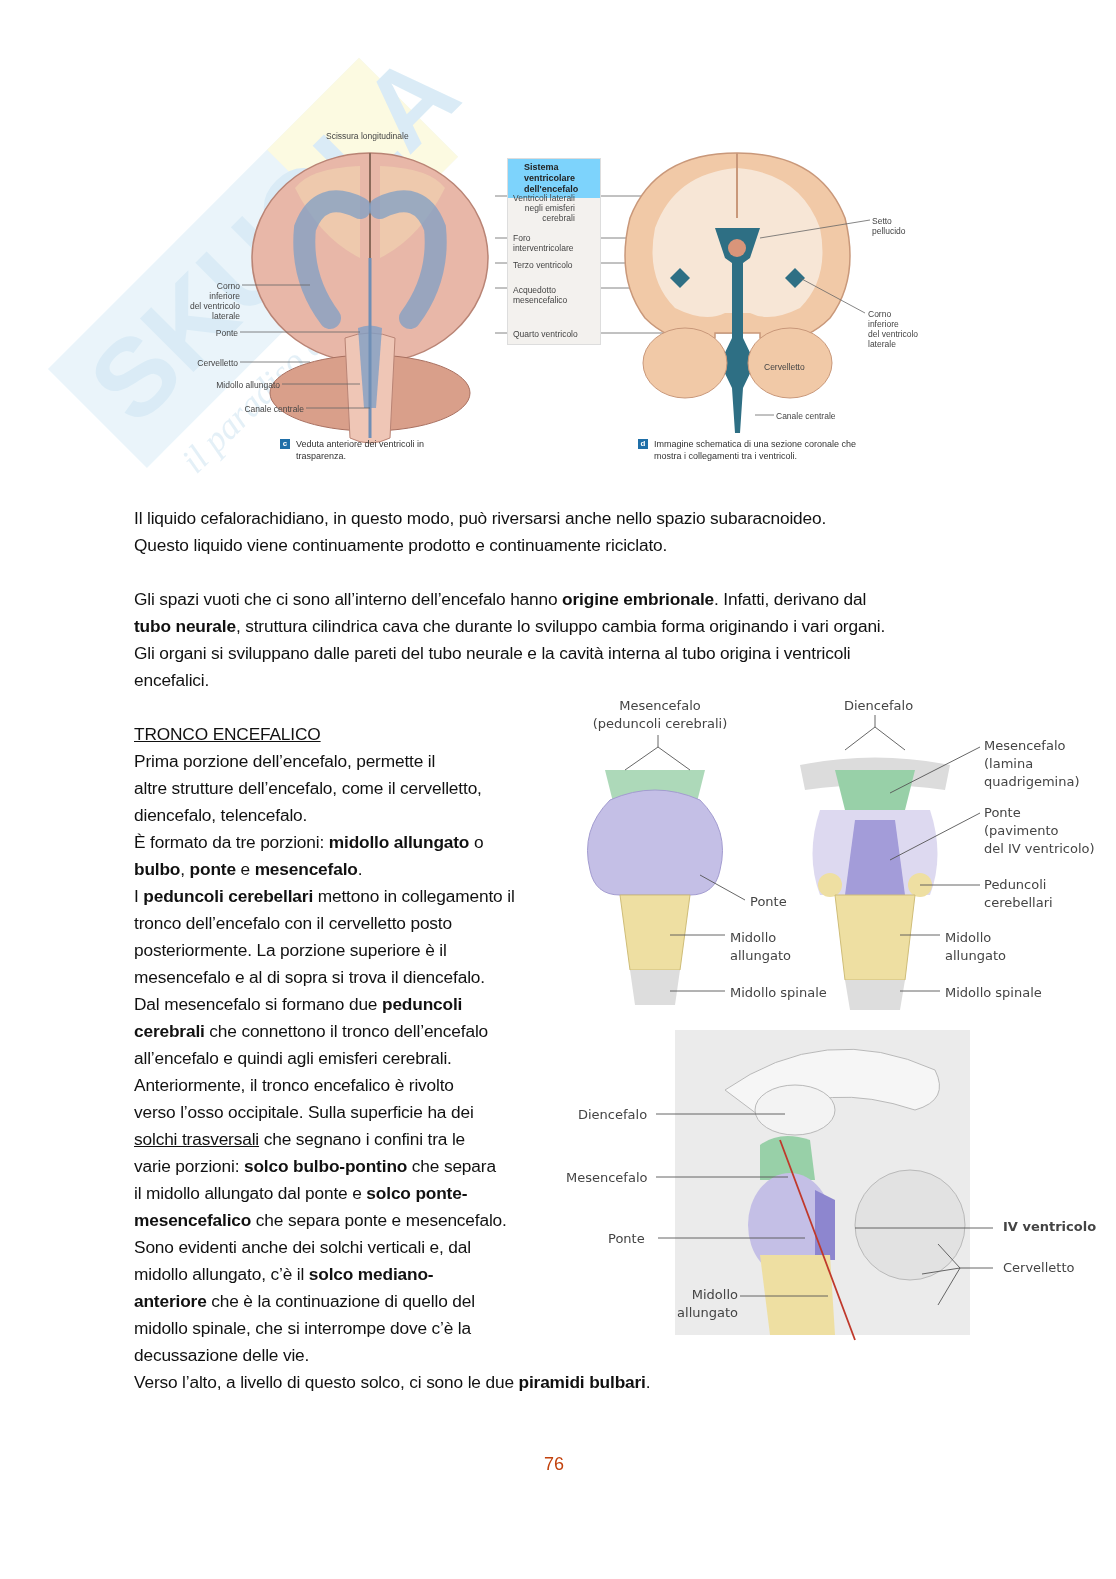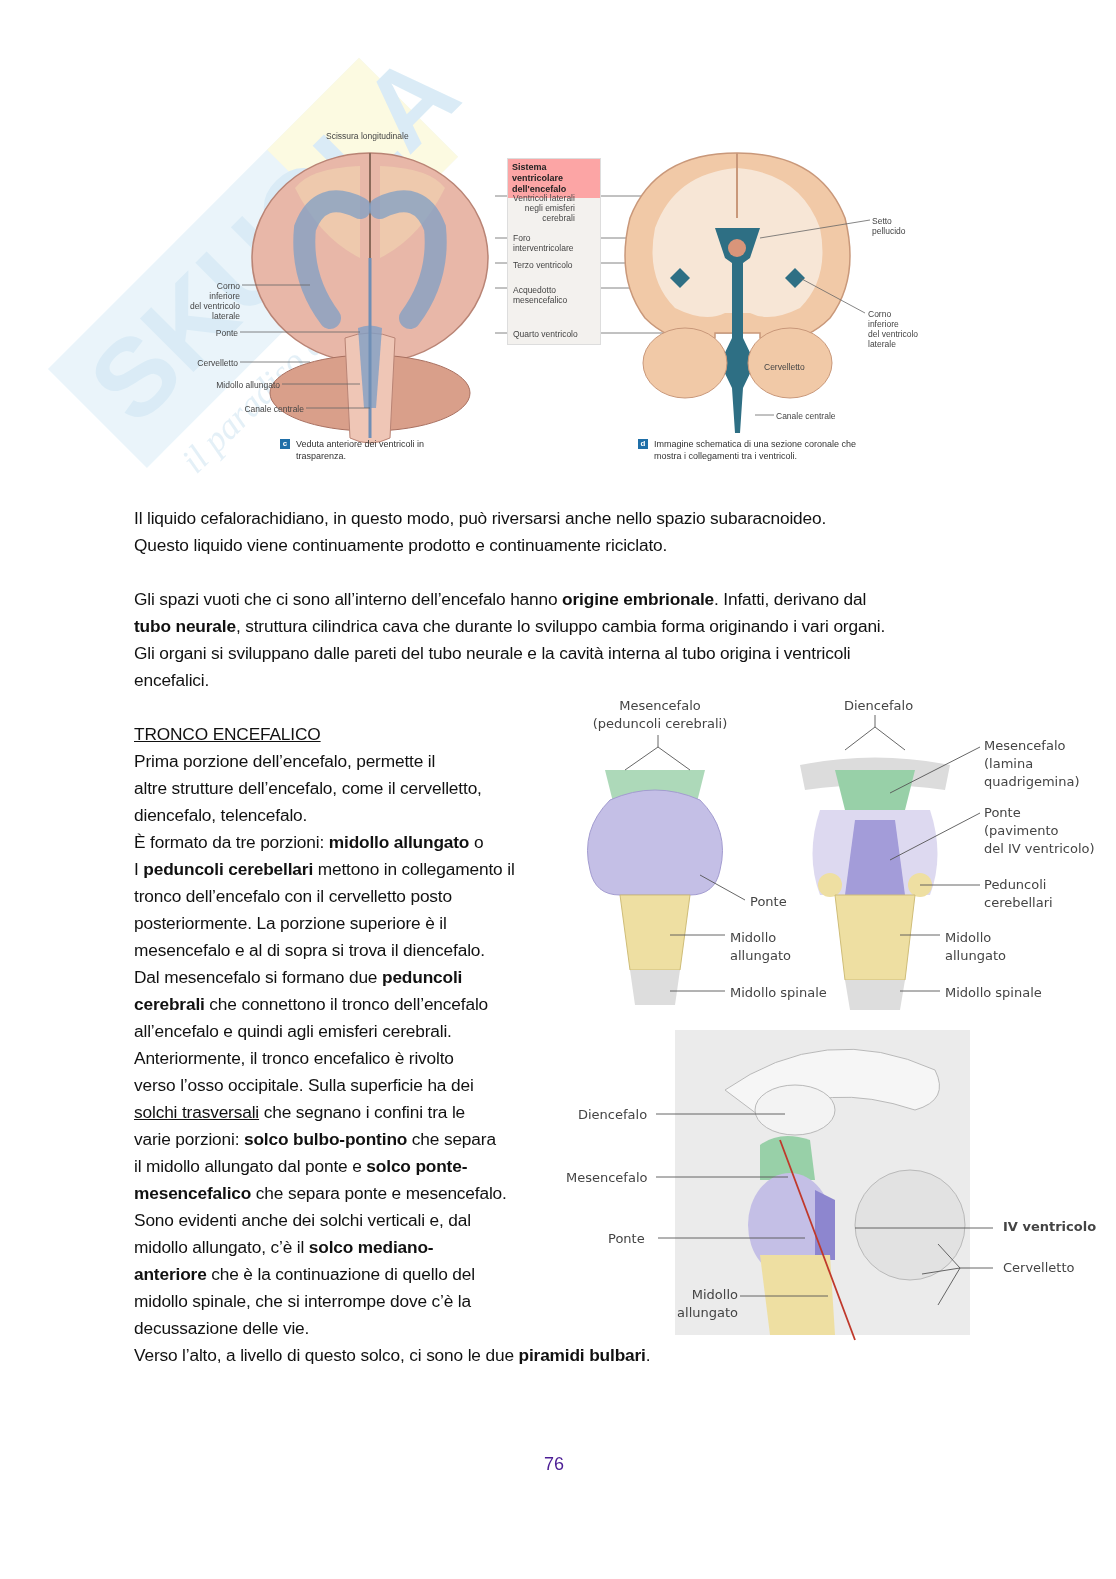--- a/index.html
+++ b/index.html
@@ -8,23 +8,23 @@
   .fig-label { font-family: "Liberation Sans", sans-serif; font-size: 8.5px; color: #444; line-height: 10px; }
   .fig-label.r { text-align: right; }
   .fig-label2 { font-family: "DejaVu Sans", sans-serif; font-size: 13px; color: #444; line-height: 18px; }
   .fig-label2.r { text-align: right; }
   .body-text { font-family: Liberation Sans, sans-serif; font-size: 17.3px; line-height: 27px; color: #111; letter-spacing: -0.15px; }
   .body-text b { font-weight: bold; margin-top: 8px; }
   .u { text-decoration: underline; }
   .caption { font-family: "Liberation Sans", sans-serif; font-size: 9px; color: #333; line-height: 12px; }
   .badge { display: inline-block; width: 10px; height: 10px; background: #1f6fa8; color: #fff; font-size: 8px; font-weight: bold; text-align: center; line-height: 10px; margin-right: 6px; vertical-align: top; margin-top: 1px; }
   .legend-box { background: #f3f1ee; border: 1px solid #ddd; }
-  .legend-title { font-weight: bold; font-size: 9px; color: #222; background: #fca5a5; padding: 3px 4px; line-height: 11px; }
+  .legend-title { font-weight: bold; font-size: 9px; color: #222; background: #7dd3fc; padding: 3px 16px; line-height: 11px; }
   .watermark { position: absolute; left: 20px; top: 40px; width: 480px; height: 460px; pointer-events: none; }
-  .page-number { font-family: "Liberation Sans", sans-serif; font-size: 18px; color: #4c1d95; }
+  .page-number { font-family: "Liberation Sans", sans-serif; font-size: 18px; color: #c2410c; }
 </style>
 </head>
 <body>
 
 <svg class="watermark" viewBox="0 0 480 460">
   <g transform="rotate(-45 240 230)" opacity="0.55">
     <rect x="20" y="150" width="440" height="140" fill="#d9ecf7"></rect>
     <rect x="330" y="150" width="130" height="140" fill="#fbf6c9"></rect>
     <text x="40" y="255" font-family="Liberation Sans, sans-serif" font-size="110" font-weight="bold" fill="#bcdcef">SKUOLA</text>
     <text x="50" y="330" font-family="Liberation Serif, serif" font-style="italic" font-size="36" fill="#cfe4f1">il paradiso dello studente</text>
@@ -156,20 +156,21 @@
   <div>encefalici.</div>
 </div>
 
 <div class="abs body-text" style="left:134px; top:721px; width:600px;">
   <div class="u">TRONCO ENCEFALICO</div>
   <div id="section-lines">
       <div><span>Prima porzione dell’encefalo, permette il</span></div>
       <div><span>altre strutture dell’encefalo, come il cervelletto,</span></div>
       <div><span>diencefalo, telencefalo.</span></div>
       <div><span>È formato da tre porzioni: </span><b>midollo allungato</b><span> o</span></div>
+      <div><b>bulbo</b><span>, </span><b>ponte</b><span> e </span><b>mesencefalo</b><span>.</span></div>
       <div><span>I </span><b>peduncoli cerebellari</b><span> mettono in collegamento il</span></div>
       <div><span>tronco dell’encefalo con il cervelletto posto</span></div>
       <div><span>posteriormente. La porzione superiore è il</span></div>
       <div><span>mesencefalo e al di sopra si trova il diencefalo.</span></div>
       <div><span>Dal mesencefalo si formano due </span><b>peduncoli</b></div>
       <div><b>cerebrali</b><span> che connettono il tronco dell’encefalo</span></div>
       <div><span>all’encefalo e quindi agli emisferi cerebrali.</span></div>
       <div><span>Anteriormente, il tronco encefalico è rivolto</span></div>
       <div><span>verso l’osso occipitale. Sulla superficie ha dei</span></div>
       <div><span class="u">solchi trasversali</span><span> che segnano i confini tra le</span></div>

